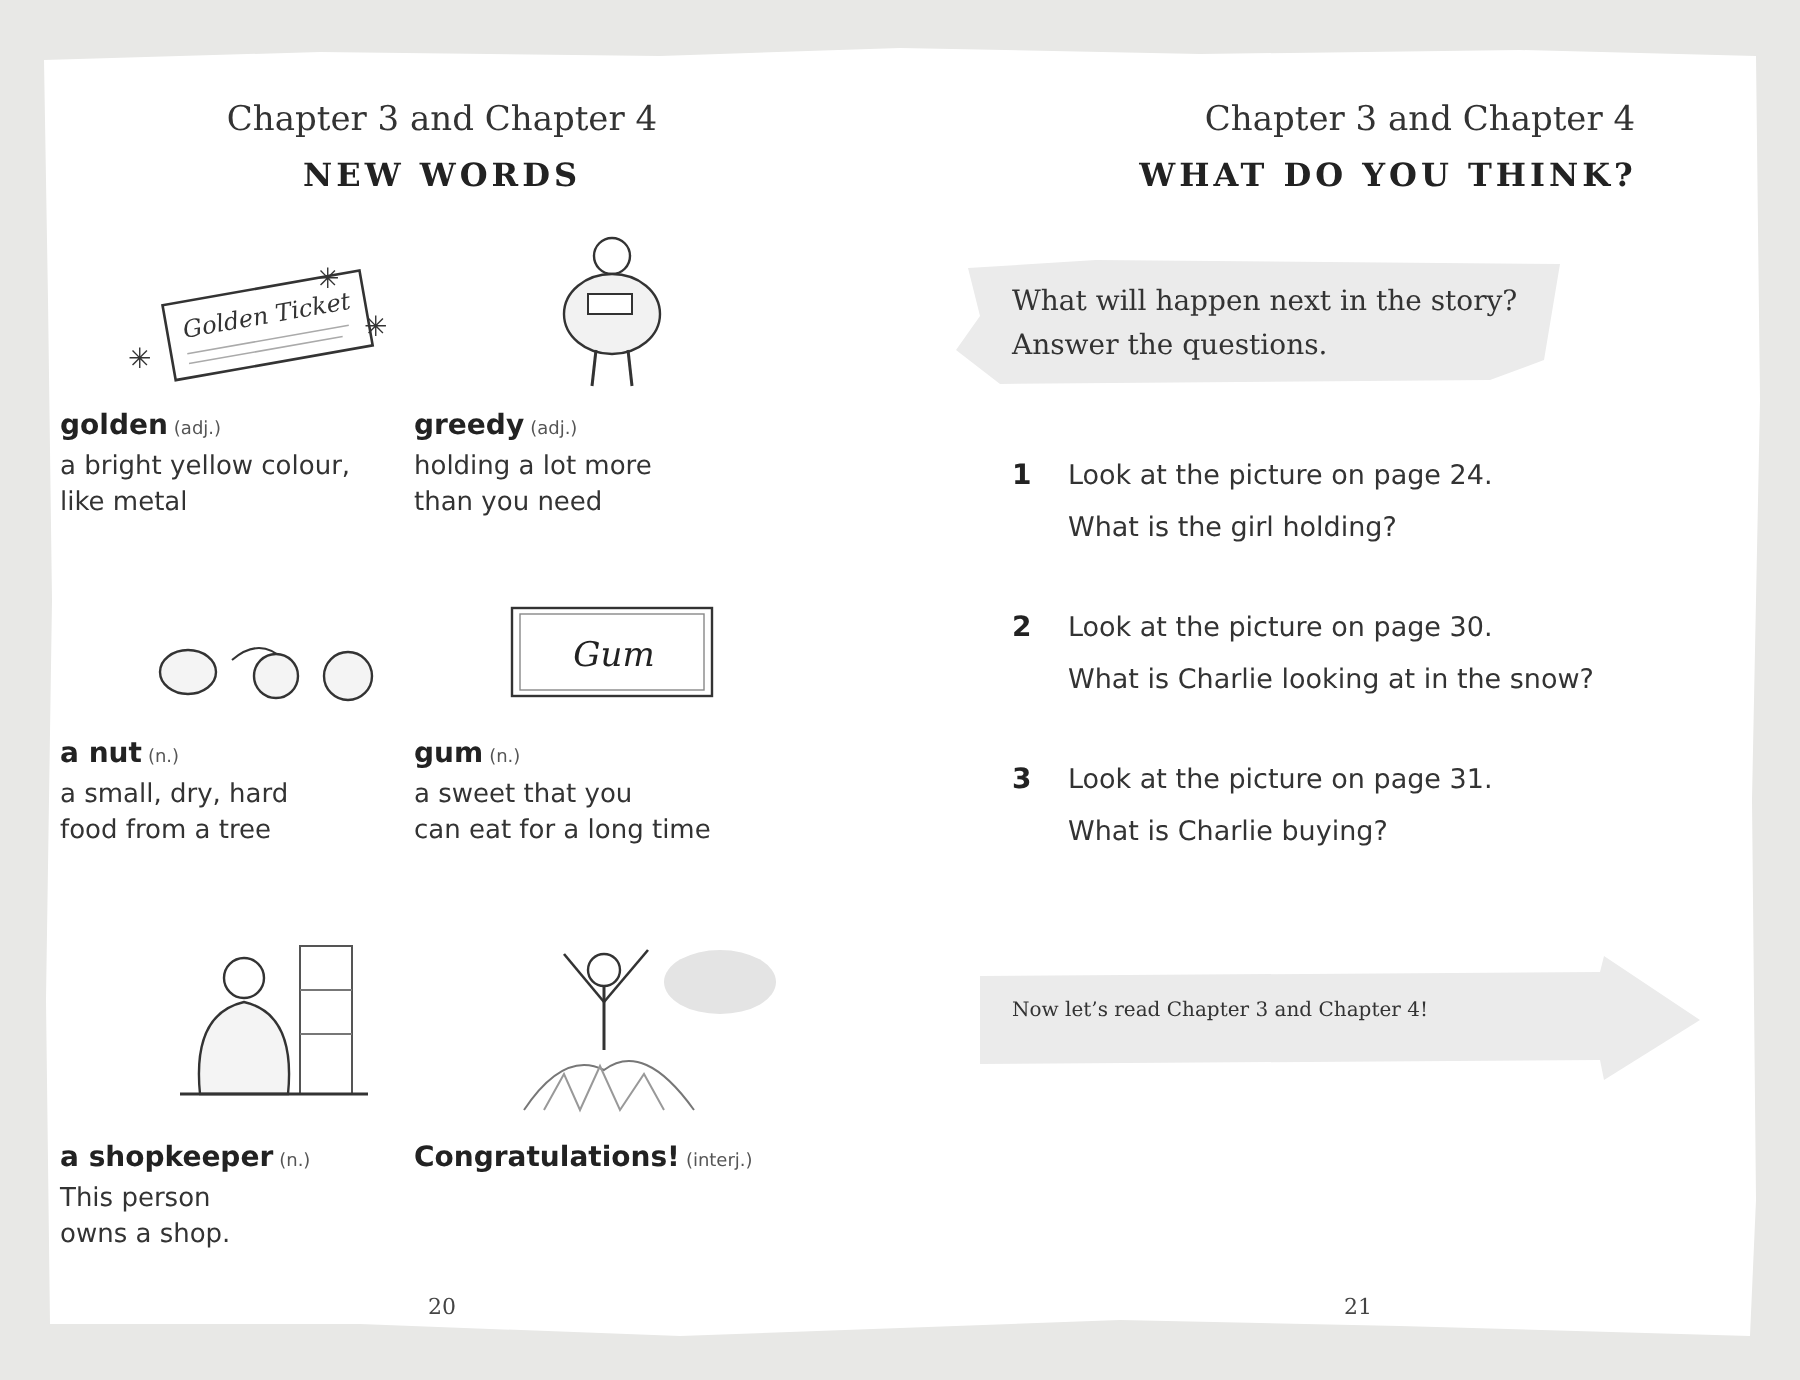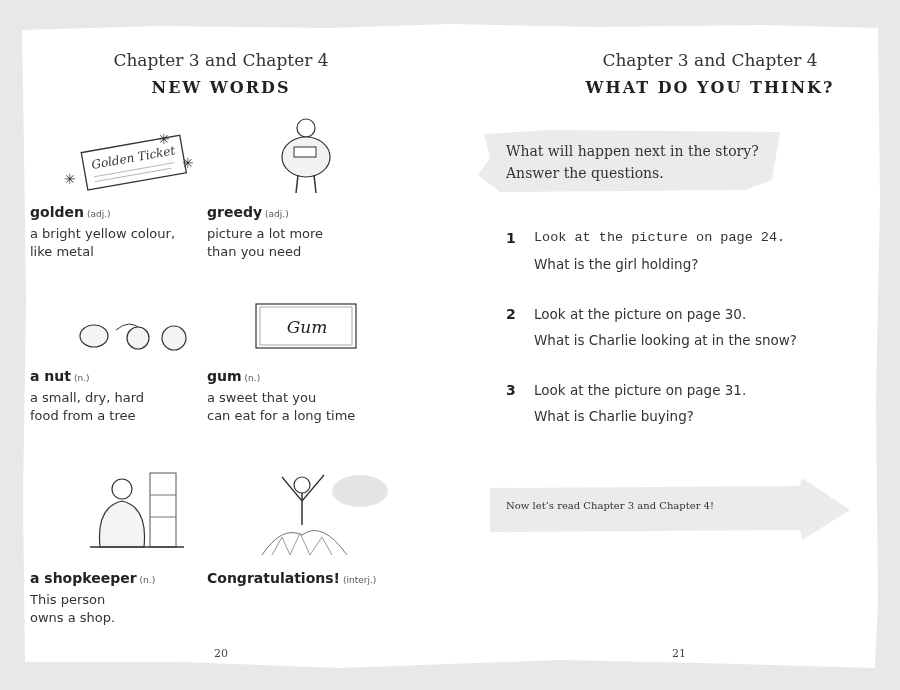--- a/index.html
+++ b/index.html
@@ -55,21 +55,21 @@
     <line x1="26" y1="60" x2="24" y2="78" stroke="#333" stroke-width="1.5"></line>
     <line x1="42" y1="60" x2="44" y2="78" stroke="#333" stroke-width="1.5"></line>
   </svg>
 
   <div class="word" style="left:30px;top:202px;">
     <div><span class="term">golden</span><span class="pos">(adj.)</span></div>
     <div class="def"><span>a bright yellow colour,</span><br><span>like metal</span></div>
   </div>
   <div class="word" style="left:207px;top:202px;">
     <div><span class="term">greedy</span><span class="pos">(adj.)</span></div>
-    <div class="def"><span>picture a lot more</span><br><span>than you need</span></div>
+    <div class="def"><span>holding a lot more</span><br><span>than you need</span></div>
   </div>
 
   <svg class="illus" style="left:76px;top:312px;" width="116" height="44">
     <ellipse cx="18" cy="24" rx="14" ry="11" fill="#f4f4f4" stroke="#333" stroke-width="1.2"></ellipse>
     <path d="M40 18 q14 -12 26 0" fill="none" stroke="#333" stroke-width="1"></path>
     <polygon points="64,16 68,22 60,20" fill="#333"></polygon>
     <circle cx="62" cy="26" r="11" fill="#f4f4f4" stroke="#333" stroke-width="1.2"></circle>
     <circle cx="98" cy="26" r="12" fill="#f4f4f4" stroke="#333" stroke-width="1.2"></circle>
   </svg>
 
@@ -113,30 +113,30 @@
   </div>
   <div class="word" style="left:207px;top:568px;">
     <div><span class="term">Congratulations!</span><span class="pos">(interj.)</span></div>
     <div class="def"><br></div>
   </div>
 
   <div class="pagenum" style="left:214px;">20</div>
 </div>
 
 <div class="chap" style="left:520px;width:380px;top:50px;">Chapter 3 and Chapter 4</div>
-<div class="title" style="left:520px;width:380px;top:78px;">WHAT DO YOU THINK?</div>
+<div class="title" style="left:504px;width:380px;top:78px;">WHAT DO YOU THINK?</div>
 
 <div class="callout-text">
   <div>What will happen next in the story?</div>
   <div>Answer the questions.</div>
 </div>
 
 <div class="q" style="top:230px;">
   <span class="num">1</span>
-  <span class="line" style="top:0;font-family:Liberation Mono, monospace;">Look at the picture on page 24.</span>
+  <span class="line" style="top:0;">Look at the picture on page 24.</span>
   <span class="line" style="top:26px;">What is the girl holding?</span>
 </div>
 <div class="q" style="top:306px;">
   <span class="num">2</span>
   <span class="line" style="top:0;">Look at the picture on page 30.</span>
   <span class="line" style="top:26px;">What is Charlie looking at in the snow?</span>
 </div>
 <div class="q" style="top:382px;">
   <span class="num">3</span>
   <span class="line" style="top:0;">Look at the picture on page 31.</span>

